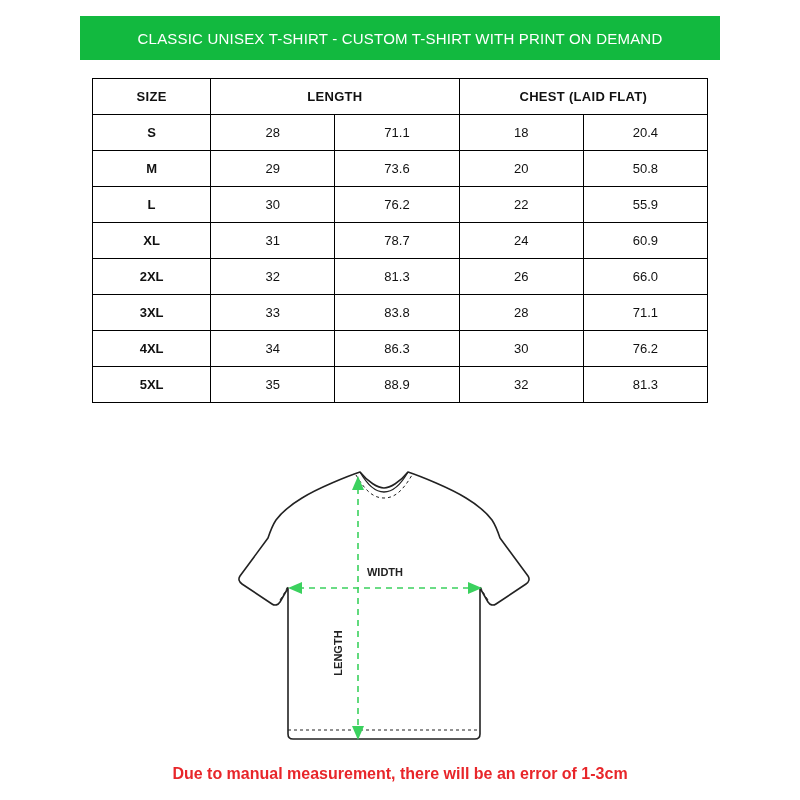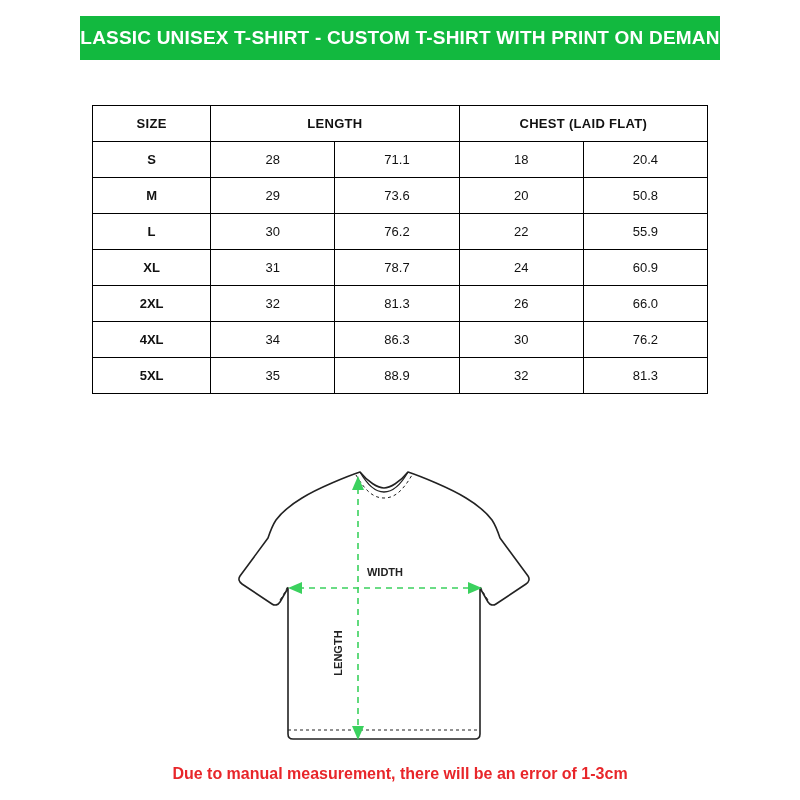--- a/index.html
+++ b/index.html
@@ -26,36 +26,35 @@
     top: 16px;
     width: 640px;
     height: 44px;
     background: #12b93f;
     display: flex;
     align-items: center;
     justify-content: center;
   }
   .header-title {
     color: #ffffff;
-    font-size: 19px;
-    font-weight: bold;
+    font-size: 15px;
+    font-weight: normal;
     letter-spacing: 0.2px;
     text-align: center;
     white-space: nowrap;
   }
 
   
   .size-table {
     position: absolute;
     left: 92px;
     top: 78px;
     width: 616px;
     border-collapse: collapse;
     table-layout: fixed;
-    margin-top: 27px;
   }
   .size-table th, .size-table td {
     border: 1px solid #000000;
     height: 36px;
     text-align: center;
     vertical-align: middle;
     font-size: 13px;
     color: #111111;
   }
   .size-table thead th {
@@ -141,20 +140,27 @@
         <td>78.7</td>
         <td>24</td>
         <td>60.9</td>
       </tr>
       <tr>
         <td class="cell-size">2XL</td>
         <td>32</td>
         <td>81.3</td>
         <td>26</td>
         <td>66.0</td>
+      </tr>
+      <tr>
+        <td class="cell-size">3XL</td>
+        <td>33</td>
+        <td>83.8</td>
+        <td>28</td>
+        <td>71.1</td>
       </tr>
       <tr>
         <td class="cell-size">4XL</td>
         <td>34</td>
         <td>86.3</td>
         <td>30</td>
         <td>76.2</td>
       </tr>
       <tr>
         <td class="cell-size">5XL</td>

